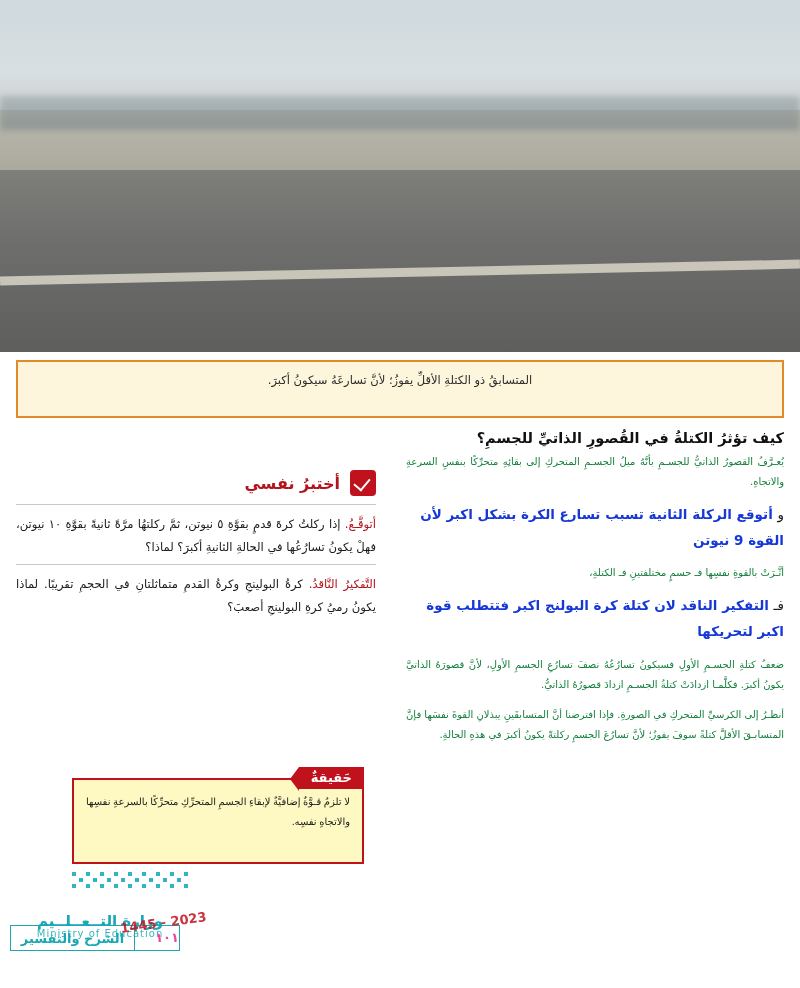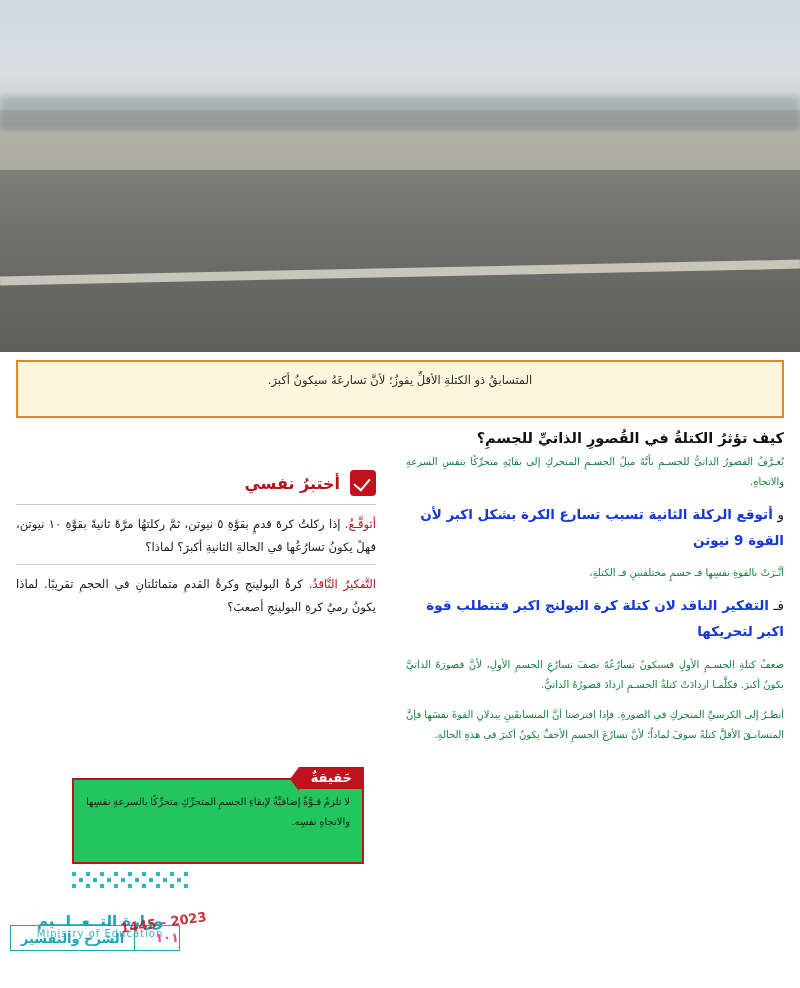--- a/index.html
+++ b/index.html
@@ -140,21 +140,21 @@
   }
   .q-lead { color:#b3141c; font-weight:normal; }
 
   
   .fact-box {
     position: absolute;
     left: 72px; top: 778px;
     width: 292px; height: 86px;
     border: 2px solid #c0121c;
     box-sizing: border-box;
-    background: #22c55e;
+    background: #fef9c3;
     padding: 12px 12px 8px 12px;
   }
   .fact-text {
     font-size: 10px;
     line-height: 2.0;
     color: #1b1b1b;
     text-align: justify;
     font-family: Liberation Serif, serif;
   }
   .fact-tab {
@@ -294,21 +294,21 @@
   </div>
 
   <p class="body-par">أثَّـرَتْ بالقوةِ نفسِها فـ حسمٍ مختلفتينِ فـ الكتلةِ،</p>
 
   <div class="hand-note">
     <span class="pre">فـ</span>
     <span>التفكير الناقد لان كتلة كرة البولنج اكبر فتتطلب قوة اكبر لتحريكها</span>
   </div>
 
   <p class="body-par">ضعفُ كتلةِ الجسـمِ الأولِ فسيكونُ تسارُعُهُ نصفَ تسارُعِ الجسمِ الأولِ، لأنَّ قصورَهُ الذاتيَّ يكونُ أكبرَ. فكلَّمـا ازدادَتْ كتلةُ الجسـمِ ازدادَ قصورُهُ الذاتيُّ.</p>
-  <p class="body-par">أنظـرُ إلى الكرسيِّ المتحركِ في الصورةِ. فإذا افترضنا أنَّ المتسابقَينِ يبذلانِ القوةَ نفسَها فإنَّ المتسابـقَ الأقلَّ كتلةً سوفَ لماذاُ؛ لأنَّ تسارُعَ الجسمِ الأخفِّ يكونُ أكبرَ في هذهِ الحالةِ.</p>
+  <p class="body-par">أنظـرُ إلى الكرسيِّ المتحركِ في الصورةِ. فإذا افترضنا أنَّ المتسابقَينِ يبذلانِ القوةَ نفسَها فإنَّ المتسابـقَ الأقلَّ كتلةً سوفَ يفوزُ؛ لأنَّ تسارُعَ الجسمِ ركلتهِّ يكونُ أكبرَ في هذهِ الحالةِ.</p>
 </div>
 
 <div class="col-left">
   <div class="selftest-head">
     <span class="check-badge"></span>
     <span class="selftest-title">أختبرُ نفسي</span>
   </div>
   <div class="rule"></div>
 
   <p class="q-par">

